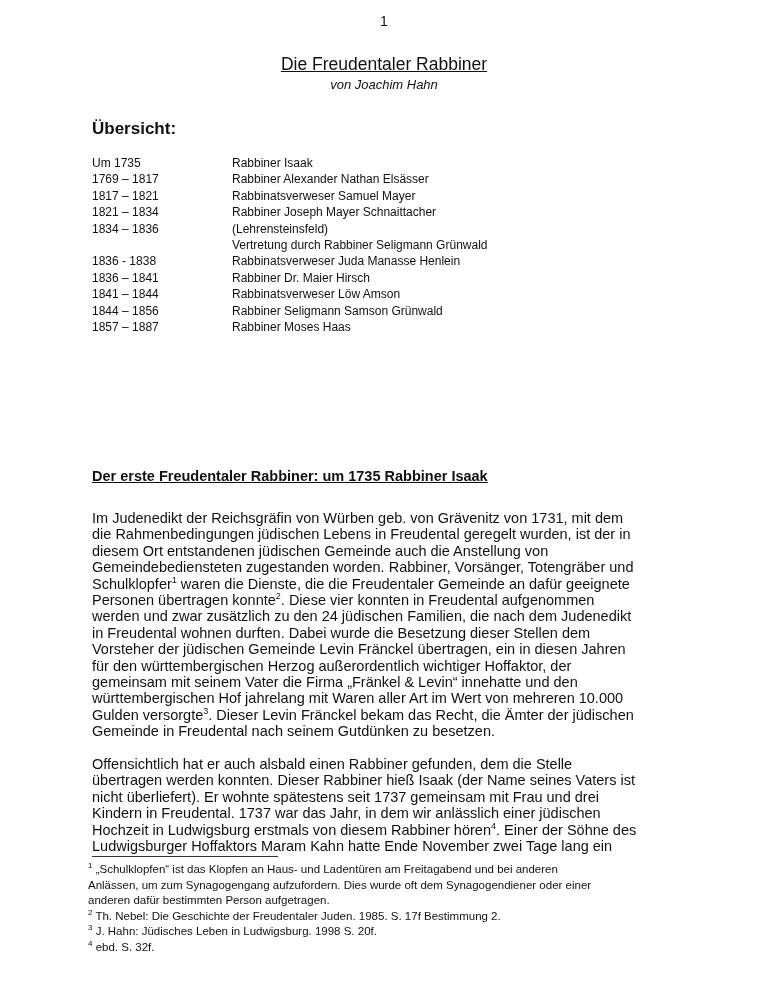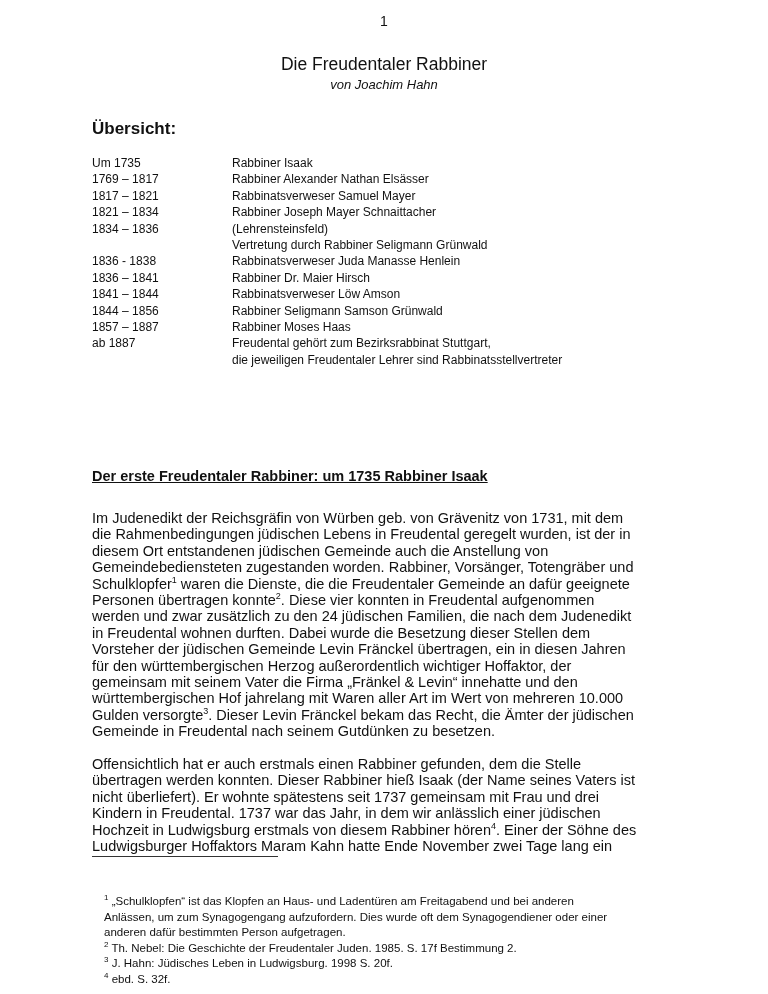--- a/index.html
+++ b/index.html
@@ -6,21 +6,21 @@
     body {
       width: 768px; height: 994px; position: relative; overflow: hidden;
       font-family: "Liberation Sans", sans-serif; color: #111111;
     }
     .page-number {
       position: absolute; top: 12px; left: 0; width: 768px; text-align: center;
       font-size: 14px; line-height: 18px;
     }
     .title {
       position: absolute; top: 53px; left: 0; width: 768px; text-align: center;
-      font-size: 17.5px; line-height: 22px;
+      font-size: 17.5px; line-height: 22px; text-decoration: underline;
     }
     .subtitle {
       position: absolute; top: 77px; left: 0; width: 768px; text-align: center;
       font-size: 13px; line-height: 16px; font-style: italic;
     }
     .overview-heading {
       position: absolute; top: 120px; left: 92px;
       font-size: 17px; line-height: 18px; font-weight: bold;
     }
     .overview-table {
@@ -39,22 +39,22 @@
       font-size: 14.5px; line-height: 16.4px;
     }
     .body-text p { margin: 0 0 16.4px 0; white-space: nowrap; }
     .body-text .ln { display: block; white-space: nowrap; }
     sup { font-size: 9px; line-height: 0; vertical-align: super; }
     .footnote-rule {
       position: absolute; top: 856px; left: 92px; width: 186px; height: 0;
       border-top: 1px solid #333333;
     }
     .footnotes {
-      position: absolute; top: 862px; left: 104px; width: 620px;
-      font-size: 11.5px; line-height: 15.6px; margin-top: 32px;
+      position: absolute; top: 862px; left: 88px; width: 620px;
+      font-size: 11.5px; line-height: 15.6px;
     }
     .fn-line { display: block; white-space: nowrap; }
     .fn-line sup { font-size: 8px; }
   </style>
 </head>
 <body>
 
 <div class="page-number">1</div>
 
 <div class="title">Die Freudentaler Rabbiner</div>
@@ -118,27 +118,20 @@
     <div class="ov-desc">
       <div>Rabbiner Seligmann Samson Grünwald</div>
     </div>
   </div>
   <div class="ov-row">
     <div class="ov-period">1857 – 1887</div>
     <div class="ov-desc">
       <div>Rabbiner Moses Haas</div>
     </div>
   </div>
-  <div class="ov-row">
-    <div class="ov-period">ab 1887</div>
-    <div class="ov-desc">
-      <div>Freudental gehört zum Bezirksrabbinat Stuttgart,</div>
-      <div>die jeweiligen Freudentaler Lehrer sind Rabbinatsstellvertreter</div>
-    </div>
-  </div>
 </div>
 
 <div class="section-heading">Der erste Freudentaler Rabbiner: um 1735 Rabbiner Isaak</div>
 
 <div class="body-text">
   <p>
     <span class="ln"><span>Im Judenedikt der Reichsgräfin von Würben geb. von Grävenitz von 1731, mit dem</span></span>
     <span class="ln"><span>die Rahmenbedingungen jüdischen Lebens in Freudental geregelt wurden, ist der in</span></span>
     <span class="ln"><span>diesem Ort entstandenen jüdischen Gemeinde auch die Anstellung von</span></span>
     <span class="ln"><span>Gemeindebediensteten zugestanden worden. Rabbiner, Vorsänger, Totengräber und</span></span>
@@ -147,21 +140,21 @@
     <span class="ln"><span>werden und zwar zusätzlich zu den 24 jüdischen Familien, die nach dem Judenedikt</span></span>
     <span class="ln"><span>in Freudental wohnen durften. Dabei wurde die Besetzung dieser Stellen dem</span></span>
     <span class="ln"><span>Vorsteher der jüdischen Gemeinde Levin Fränckel übertragen, ein in diesen Jahren</span></span>
     <span class="ln"><span>für den württembergischen Herzog außerordentlich wichtiger Hoffaktor, der</span></span>
     <span class="ln"><span>gemeinsam mit seinem Vater die Firma „Fränkel &amp; Levin“ innehatte und den</span></span>
     <span class="ln"><span>württembergischen Hof jahrelang mit Waren aller Art im Wert von mehreren 10.000</span></span>
     <span class="ln"><span>Gulden versorgte</span><sup>3</sup><span>. Dieser Levin Fränckel bekam das Recht, die Ämter der jüdischen</span></span>
     <span class="ln"><span>Gemeinde in Freudental nach seinem Gutdünken zu besetzen.</span></span>
   </p>
   <p>
-    <span class="ln"><span>Offensichtlich hat er auch erstmals einen Rabbiner gefunden, dem die Stelle</span></span>
+    <span class="ln"><span>Offensichtlich hat er auch alsbald einen Rabbiner gefunden, dem die Stelle</span></span>
     <span class="ln"><span>übertragen werden konnten. Dieser Rabbiner hieß Isaak (der Name seines Vaters ist</span></span>
     <span class="ln"><span>nicht überliefert). Er wohnte spätestens seit 1737 gemeinsam mit Frau und drei</span></span>
     <span class="ln"><span>Kindern in Freudental. 1737 war das Jahr, in dem wir anlässlich einer jüdischen</span></span>
     <span class="ln"><span>Hochzeit in Ludwigsburg erstmals von diesem Rabbiner hören</span><sup>4</sup><span>. Einer der Söhne des</span></span>
     <span class="ln"><span>Ludwigsburger Hoffaktors Maram Kahn hatte Ende November zwei Tage lang ein</span></span>
   </p>
 </div>
 
 <div class="footnote-rule"></div>
 

